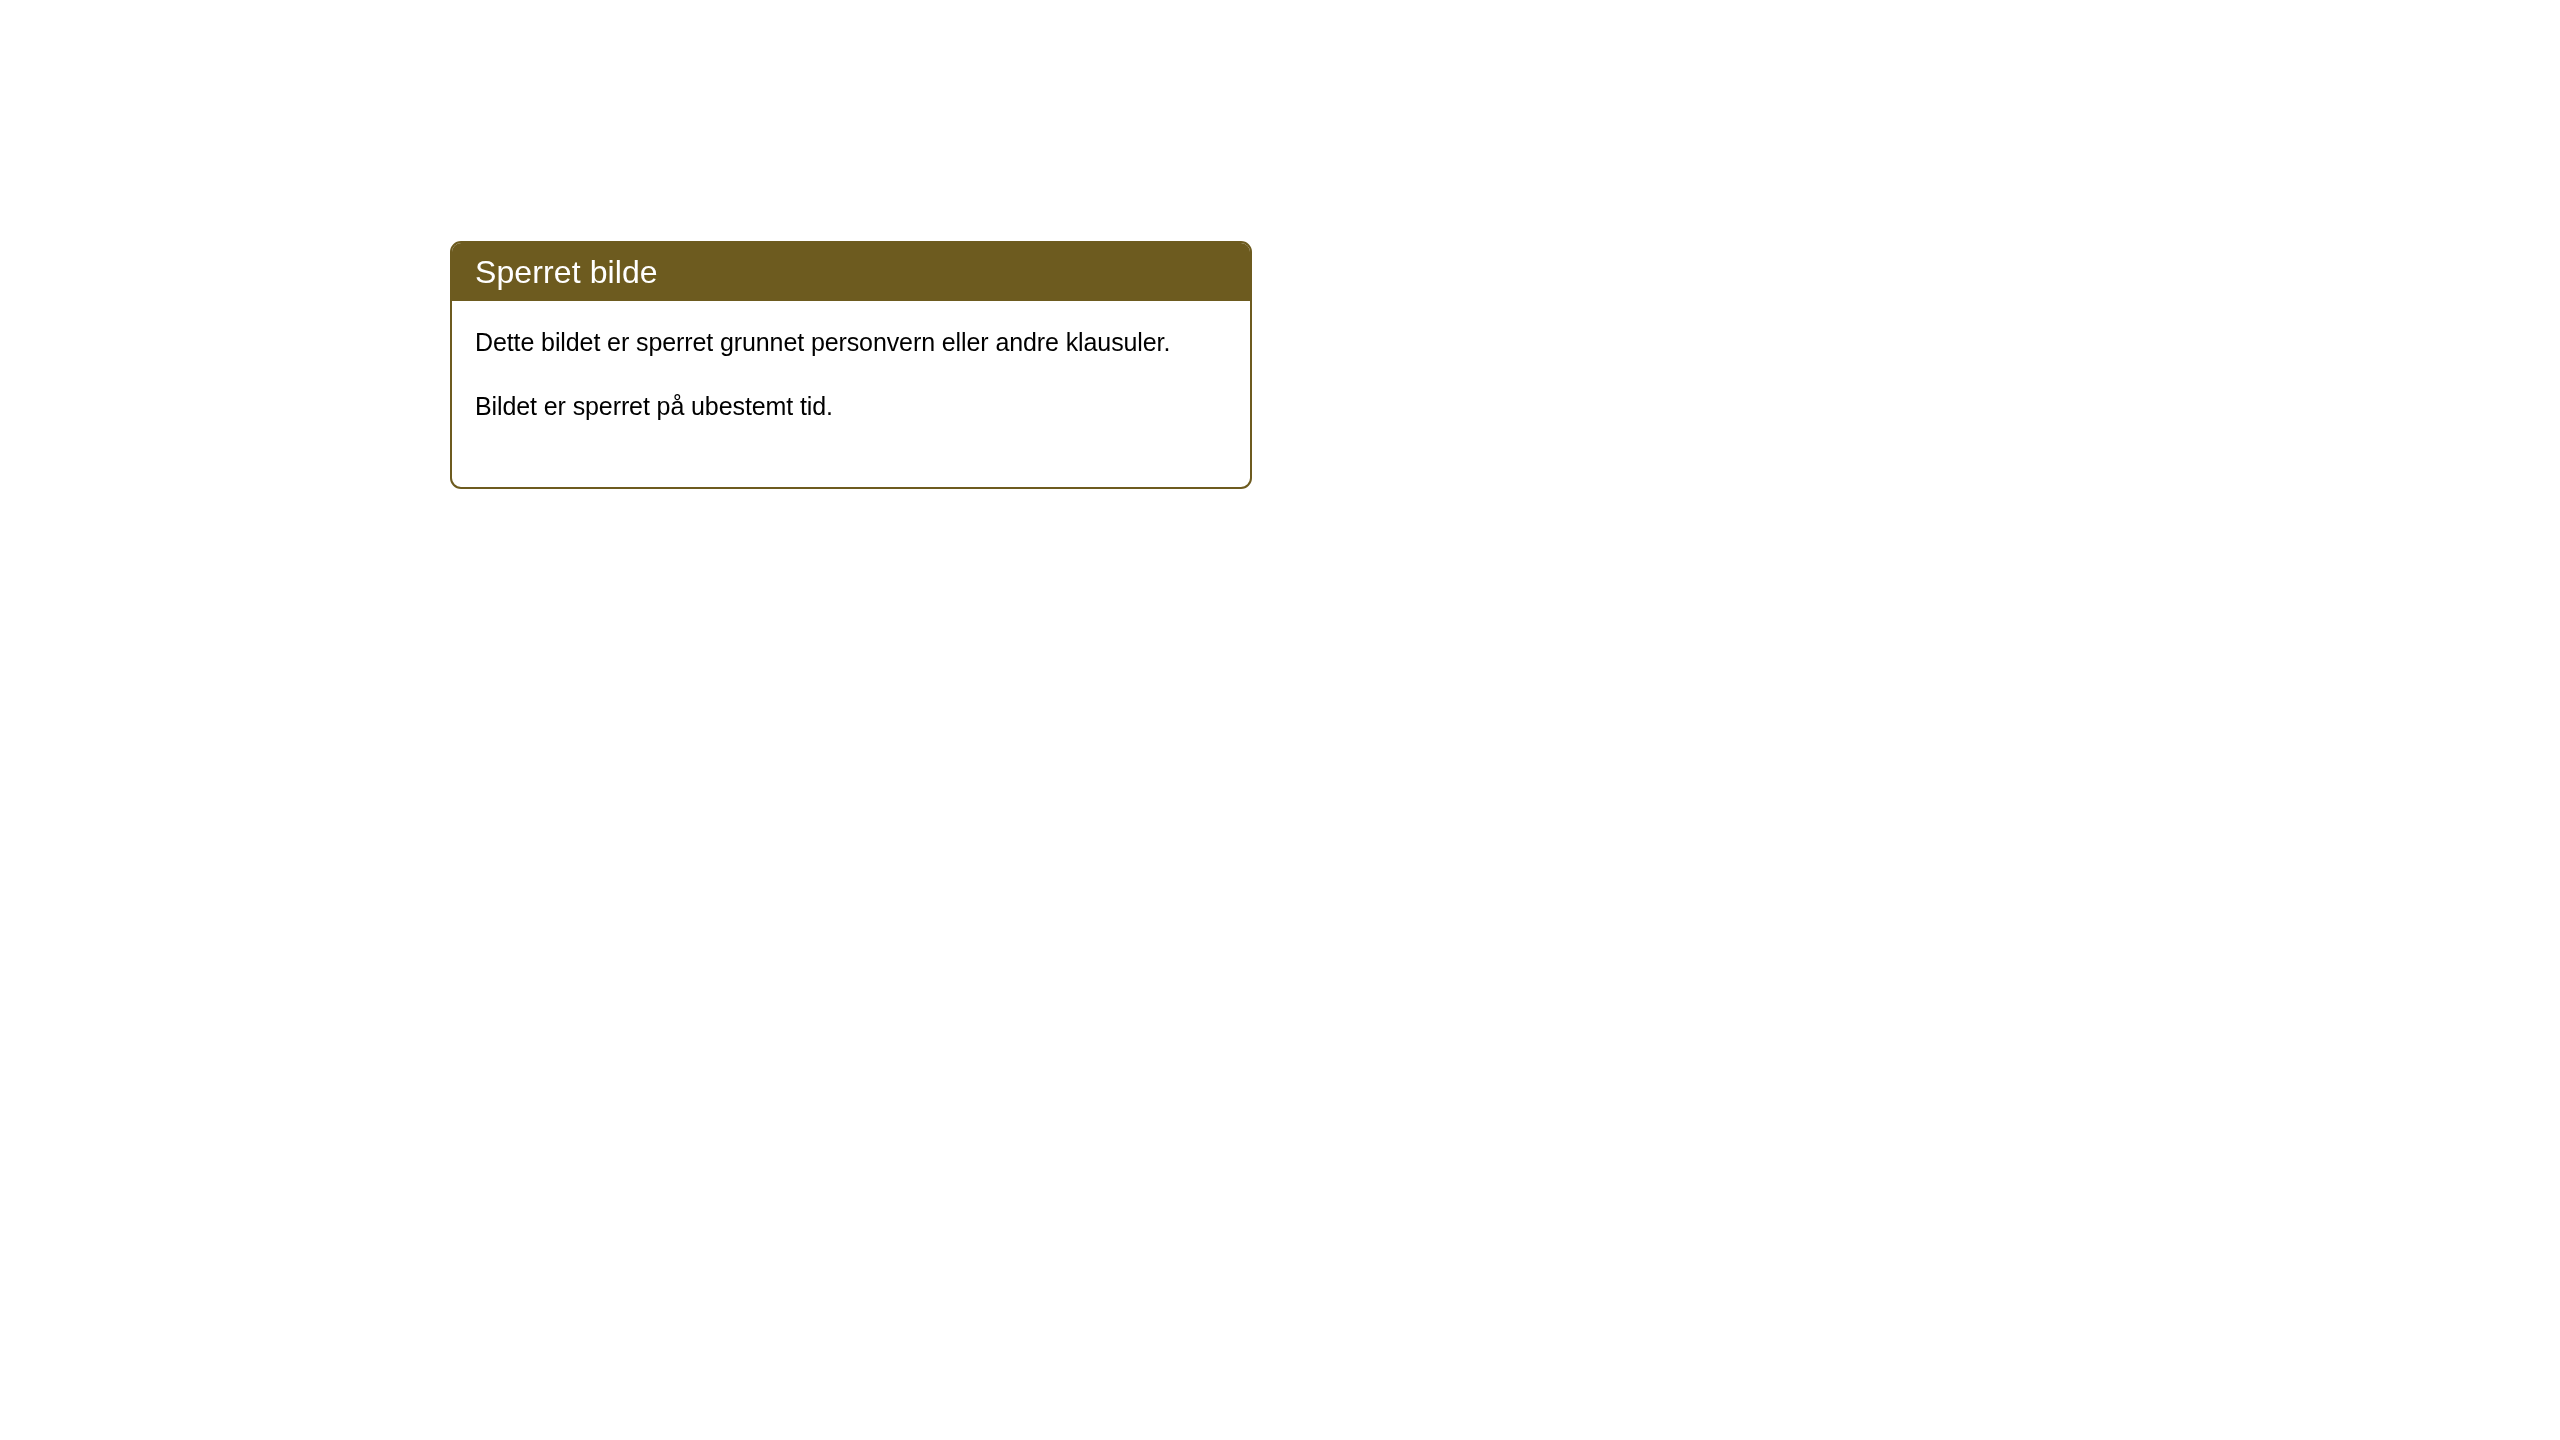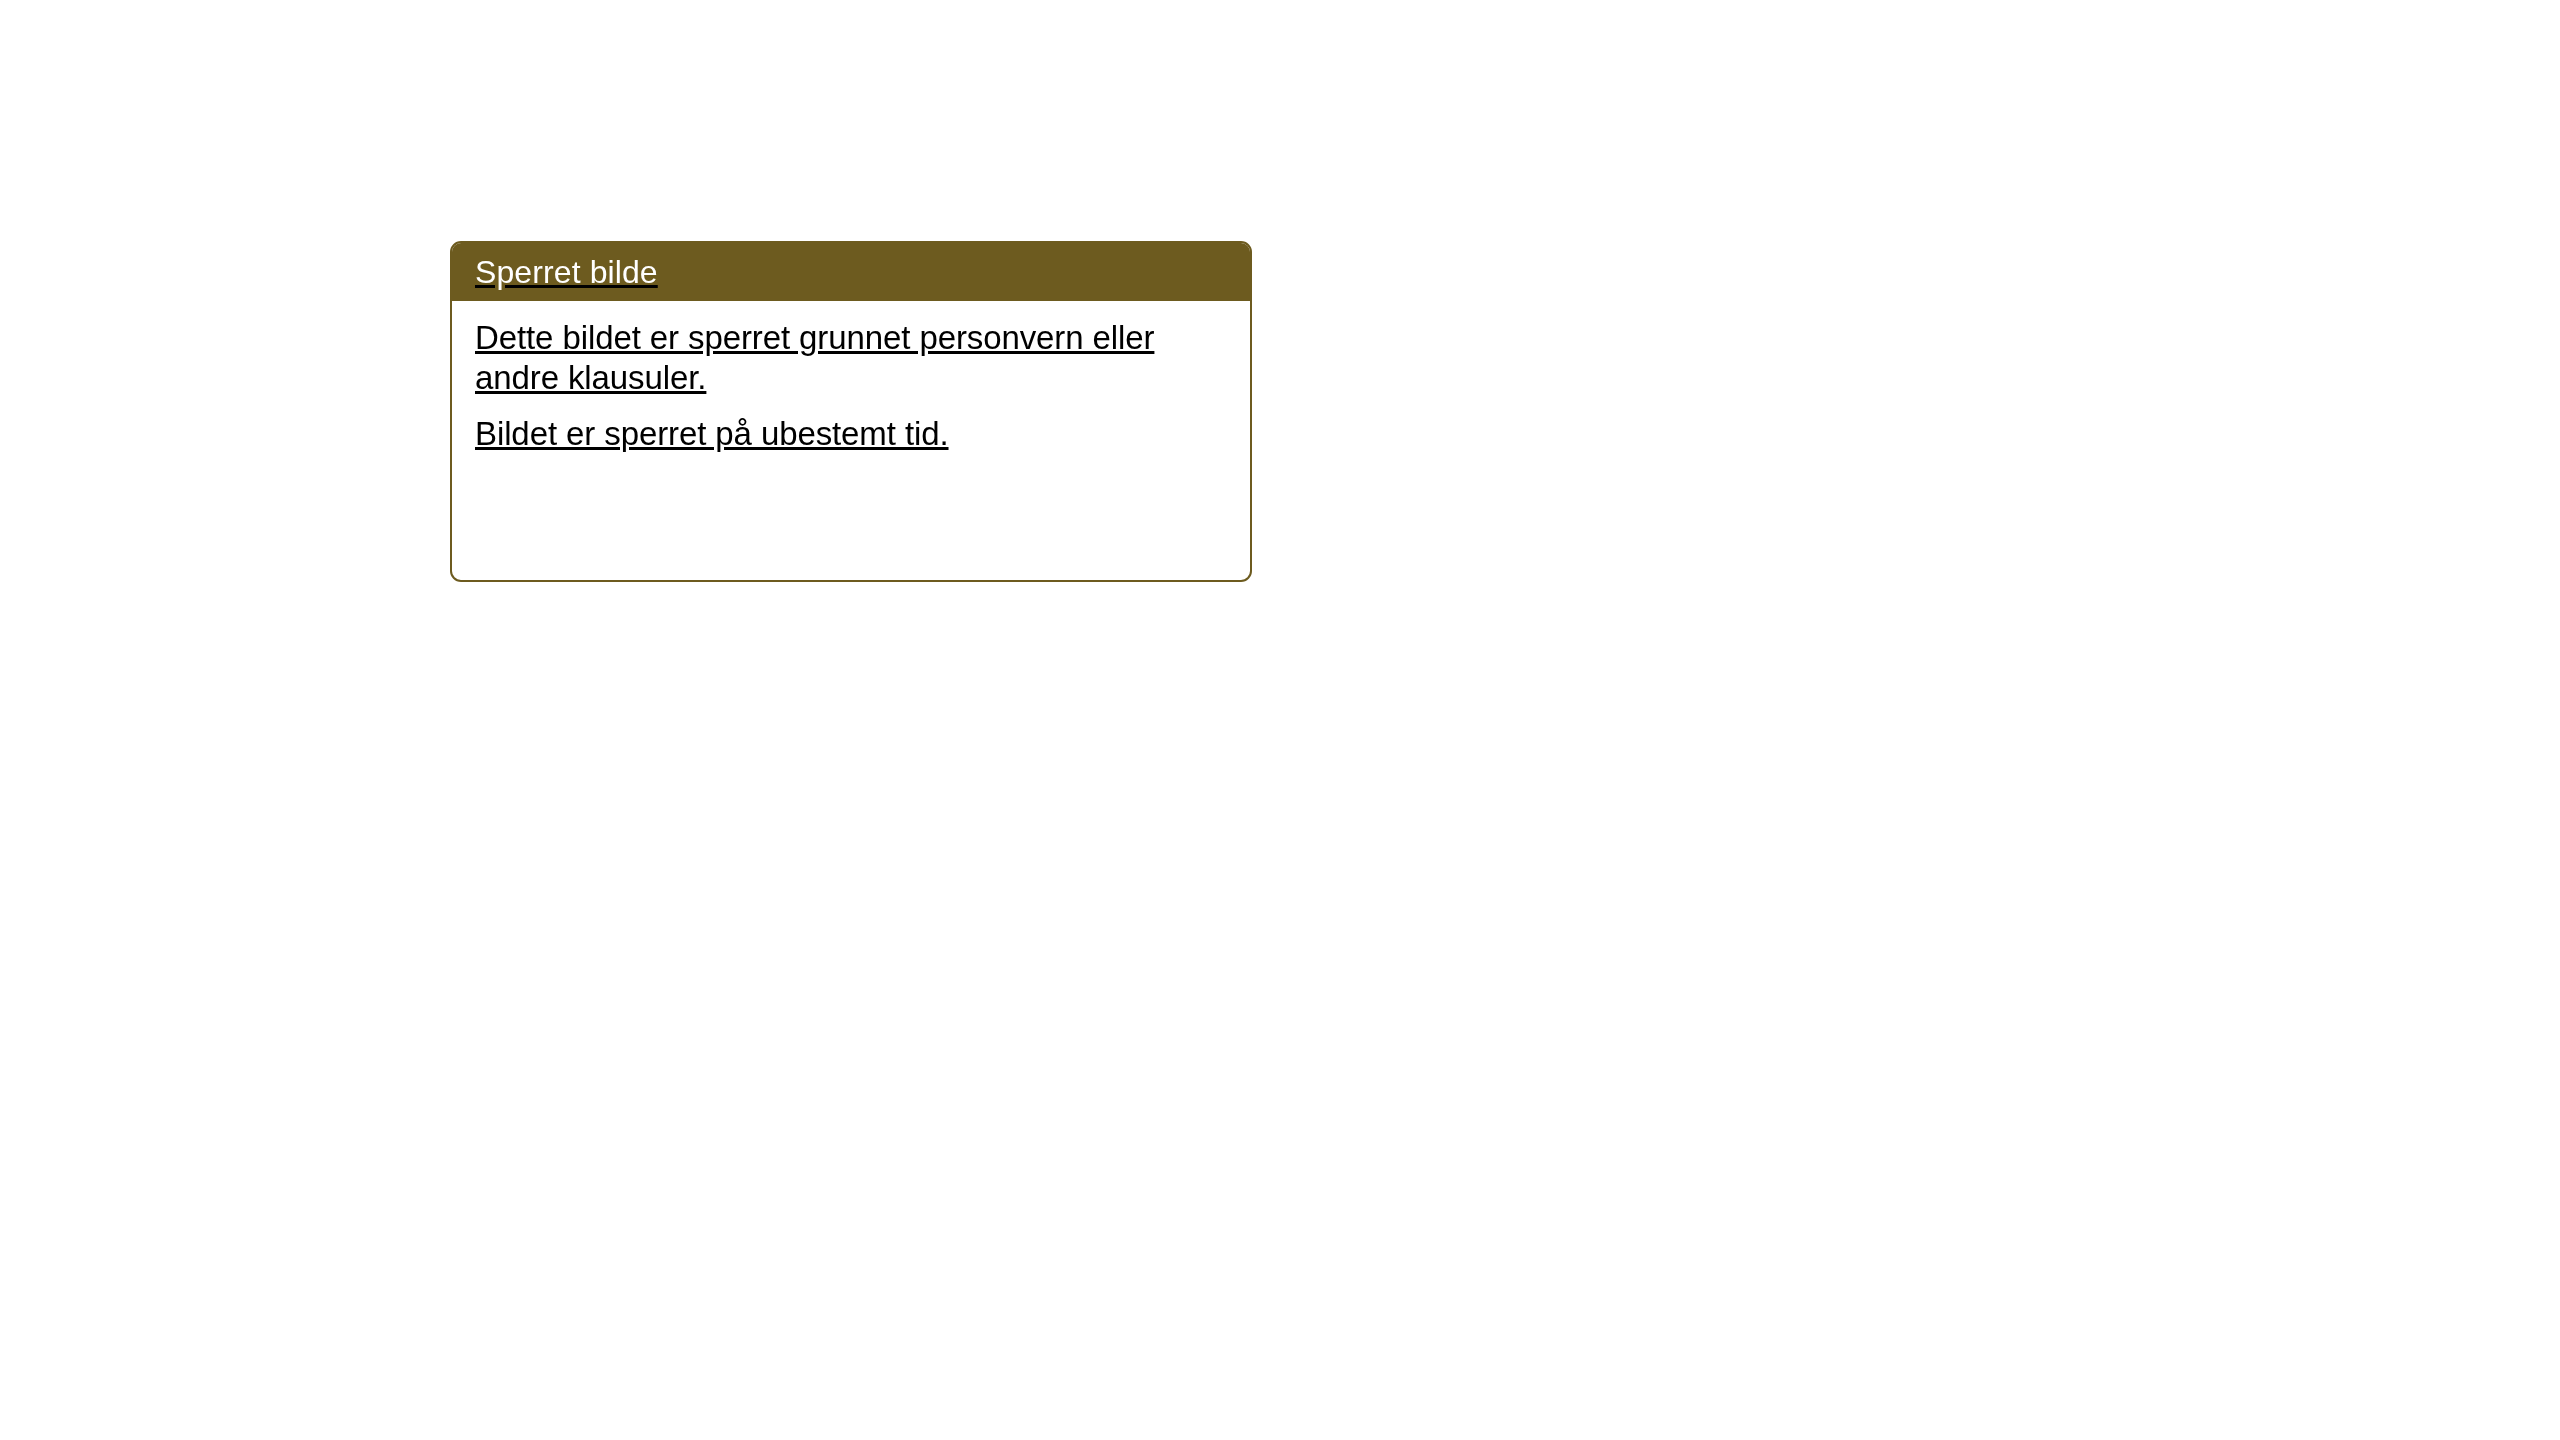--- a/index.html
+++ b/index.html
@@ -28,22 +28,21 @@
     background: #ffffff;
     border: 2px solid #6d5b1f;
     border-radius: 11px;
     overflow: hidden;
   }
 
   .notice-card.card-no {
     left: 450px;
     top: 241px;
     width: 802px;
-    height: 341px;
-    text-decoration: underline;
+    height: 248px;
   }
 
   .notice-card.card-en {
     left: 1321px;
     top: 241px;
     width: 816px;
     height: 341px;
   }
 
   .card-header {
@@ -64,22 +63,22 @@
     white-space: nowrap;
   }
 
   .card-body {
     box-sizing: border-box;
     padding: 17px 20px 0 23px;
   }
 
   .card-paragraph {
     color: #000000;
-    font-size: 33px;
-    line-height: 40px;
+    font-size: 25px;
+    line-height: 48px;
     font-weight: 400;
     margin: 0;
     letter-spacing: -0.1px;
   }
 
   .card-paragraph + .card-paragraph {
     margin-top: 16px;
   }
 </style>
 </head>

